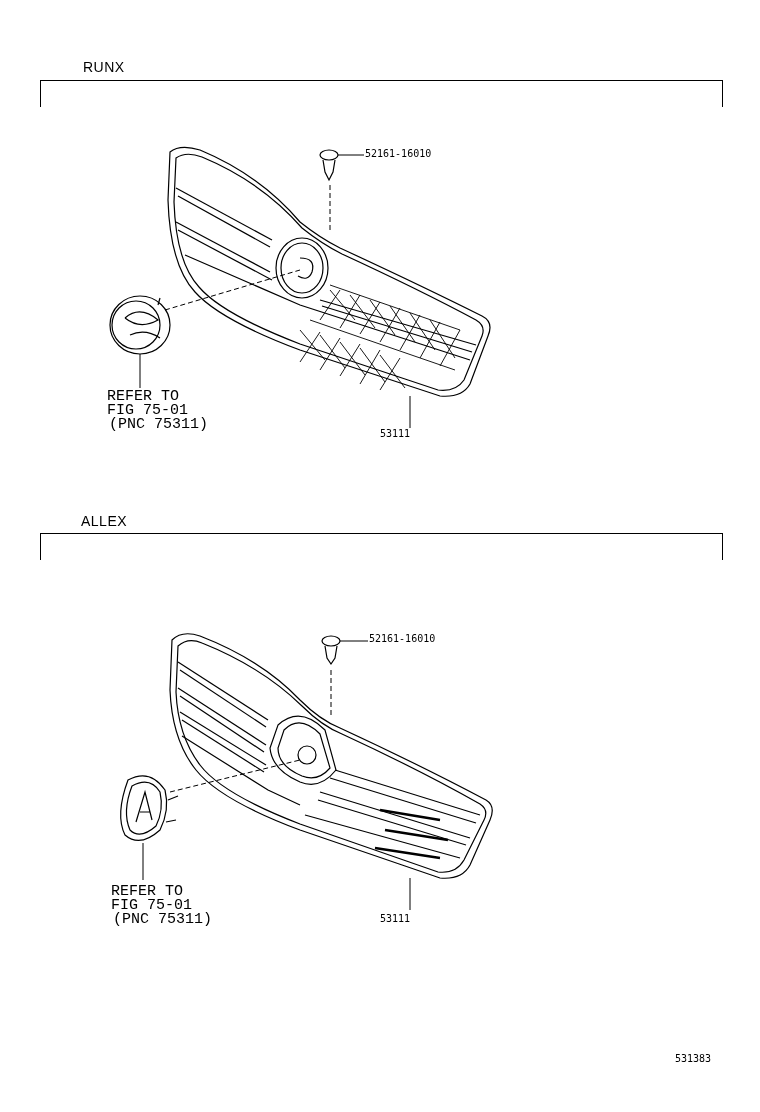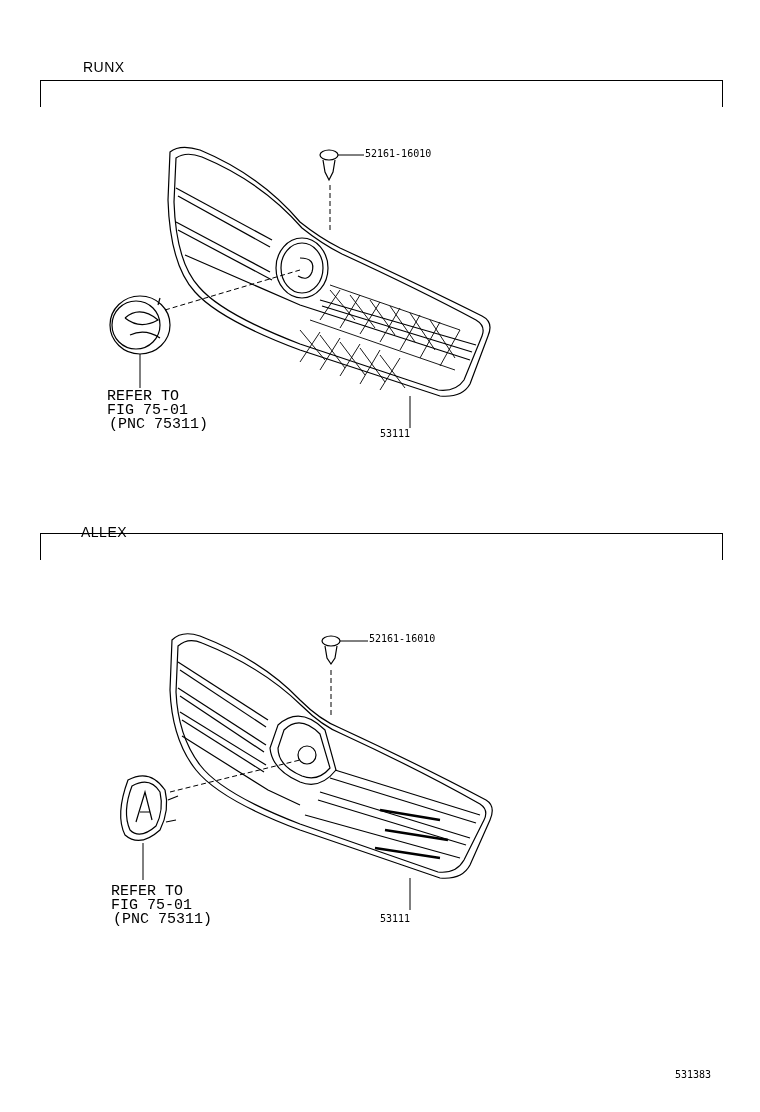--- a/index.html
+++ b/index.html
@@ -99,22 +99,22 @@
     <line x1="340" y1="641" x2="368" y2="641" stroke-width="1"></line>
   </g>
 </svg>
 
 <div class="pn" style="left:365px;top:148px;">52161-16010</div>
 <div class="mono" style="left:95px;top:390px;">REFER TO</div>
 <div class="mono" style="left:95px;top:404px;">FIG 75-01</div>
 <div class="mono" style="left:97px;top:418px;">(PNC 75311)</div>
 <div class="pn" style="left:380px;top:428px;">53111</div>
 
-<div class="label" style="left:45px;top:524px;">ALLEX</div>
+<div class="label" style="left:45px;top:513px;">ALLEX</div>
 <div class="bracket" style="left:40px;top:533px;width:681px;"></div>
 
 <div class="pn" style="left:369px;top:633px;">52161-16010</div>
 <div class="mono" style="left:99px;top:885px;">REFER TO</div>
 <div class="mono" style="left:99px;top:899px;">FIG 75-01</div>
 <div class="mono" style="left:101px;top:913px;">(PNC 75311)</div>
 <div class="pn" style="left:380px;top:913px;">53111</div>
 
-<div class="pn" style="left:675px;top:1053px;margin-top:16px;">531383</div>
+<div class="pn" style="left:675px;top:1053px;">531383</div>
 
 </body></html>

